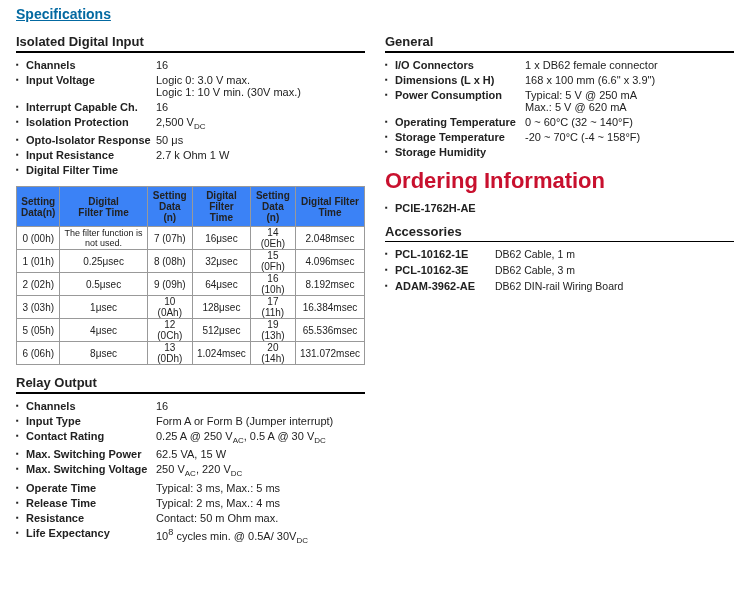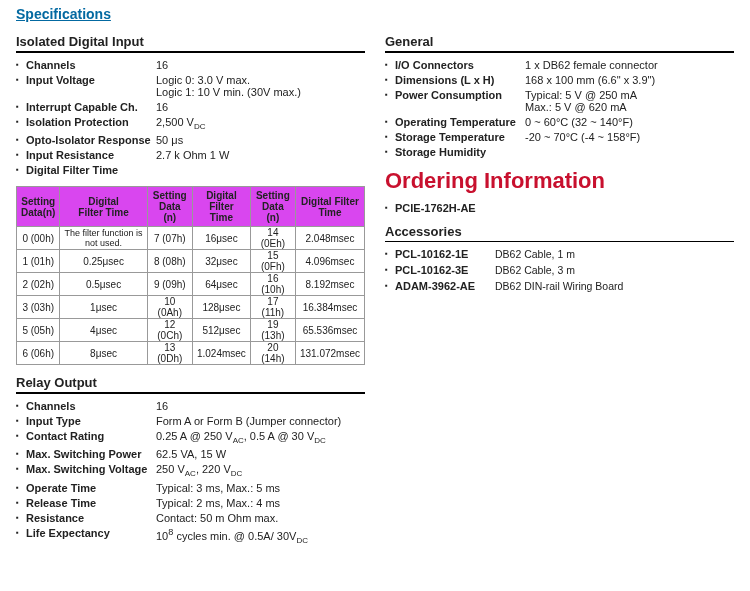--- a/index.html
+++ b/index.html
@@ -71,21 +71,21 @@
 
     
     .filter-table {
       border-collapse: collapse;
       width: 100%;
       font-size: 10px;
       margin-bottom: 10px;
     }
 
     .filter-table th {
-      background: #d946ef;
+      background: #3b82f6;
       border: 1px solid #999;
       padding: 3px 4px;
       text-align: center;
       font-weight: bold;
     }
 
     .filter-table td {
       border: 1px solid #999;
       padding: 0 4px;
       text-align: center;
@@ -266,21 +266,21 @@
 
     <div class="relay-section">
       <div class="section-title">Relay Output</div>
       <ul class="spec-list">
         <li>
           <span class="spec-label">Channels</span>
           <span class="spec-value">16</span>
         </li>
         <li>
           <span class="spec-label">Input Type</span>
-          <span class="spec-value">Form A or Form B (Jumper connector)</span>
+          <span class="spec-value">Form A or Form B (Jumper interrupt)</span>
         </li>
         <li>
           <span class="spec-label">Contact Rating</span>
           <span class="spec-value">0.25 A @ 250 V<sub>AC</sub>, 0.5 A @ 30 V<sub>DC</sub></span>
         </li>
         <li>
           <span class="spec-label">Max. Switching Power</span>
           <span class="spec-value">62.5 VA, 15 W</span>
         </li>
         <li>

